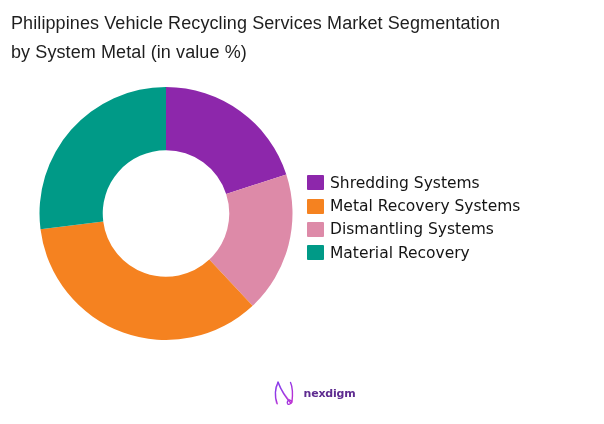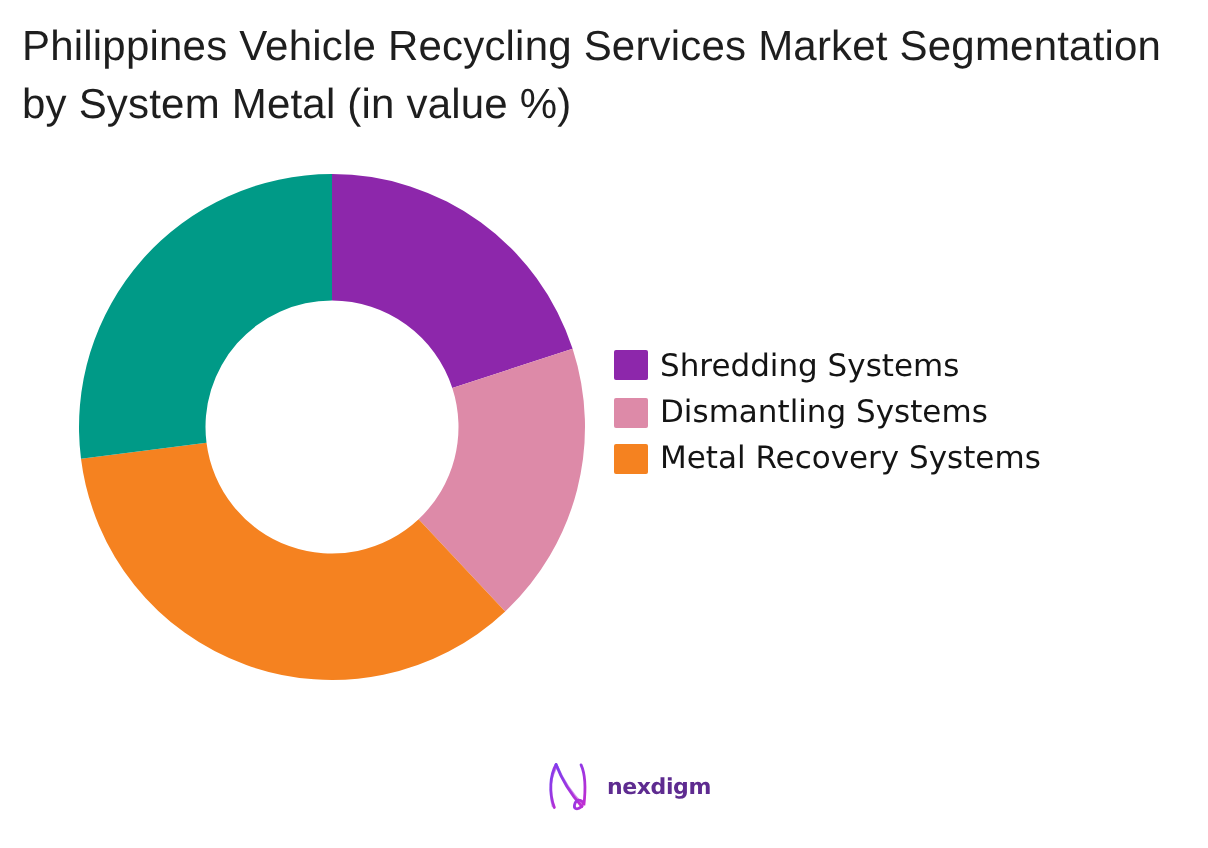--- a/index.html
+++ b/index.html
@@ -9,21 +9,21 @@
     background: #ffffff;
     font-family: "Liberation Sans", sans-serif;
     overflow: hidden;
   }
   .title-block {
     position: absolute;
     left: 11px;
     top: 9px;
     width: 585px;
     color: #1e1e1e;
-    font-size: 21px;
+    font-size: 18px;
     font-weight: 400;
     line-height: 29px;
     letter-spacing: 0.1px;
   }
   .chart-svg {
     position: absolute;
     left: 36px;
     top: 84px;
     width: 260px;
     height: 260px;
@@ -87,26 +87,30 @@
     <path d="M216.60 221.71 A126.5 126.5 0 0 1 4.50 145.35 L67.25 137.43 A63.25 63.25 0 0 0 173.30 175.61 Z" fill="#f58220"></path>
     <path d="M4.50 145.35 A126.5 126.5 0 0 1 130.00 3.00 L130.00 66.25 A63.25 63.25 0 0 0 67.25 137.43 Z" fill="#009a87"></path>
   </svg>
 
 <div class="legend">
   <div class="legend-row">
     <span class="legend-swatch" style="background: rgb(141, 39, 171);"></span>
     <span class="legend-label">Shredding Systems</span>
   </div>
   <div class="legend-row">
+    <span class="legend-swatch" style="background: rgb(245, 130, 32);"></span>
+    <span class="legend-label">Metal Recovery Systems</span>
+  </div>
+  <div class="legend-row">
     <span class="legend-swatch" style="background: rgb(221, 138, 168);"></span>
     <span class="legend-label">Dismantling Systems</span>
   </div>
   <div class="legend-row">
-    <span class="legend-swatch" style="background: rgb(245, 130, 32);"></span>
-    <span class="legend-label">Metal Recovery Systems</span>
+    <span class="legend-swatch" style="background: rgb(0, 154, 135);"></span>
+    <span class="legend-label">Material Recovery</span>
   </div>
 </div>
 
 <div class="footer-logo">
   <svg class="logo-mark" viewBox="0 0 24 26">
     <defs>
       <linearGradient id="ng" x1="0" y1="0" x2="1" y2="1">
         <stop offset="0" stop-color="#7b3ff0"></stop>
         <stop offset="1" stop-color="#c32ccf"></stop>
       </linearGradient>

